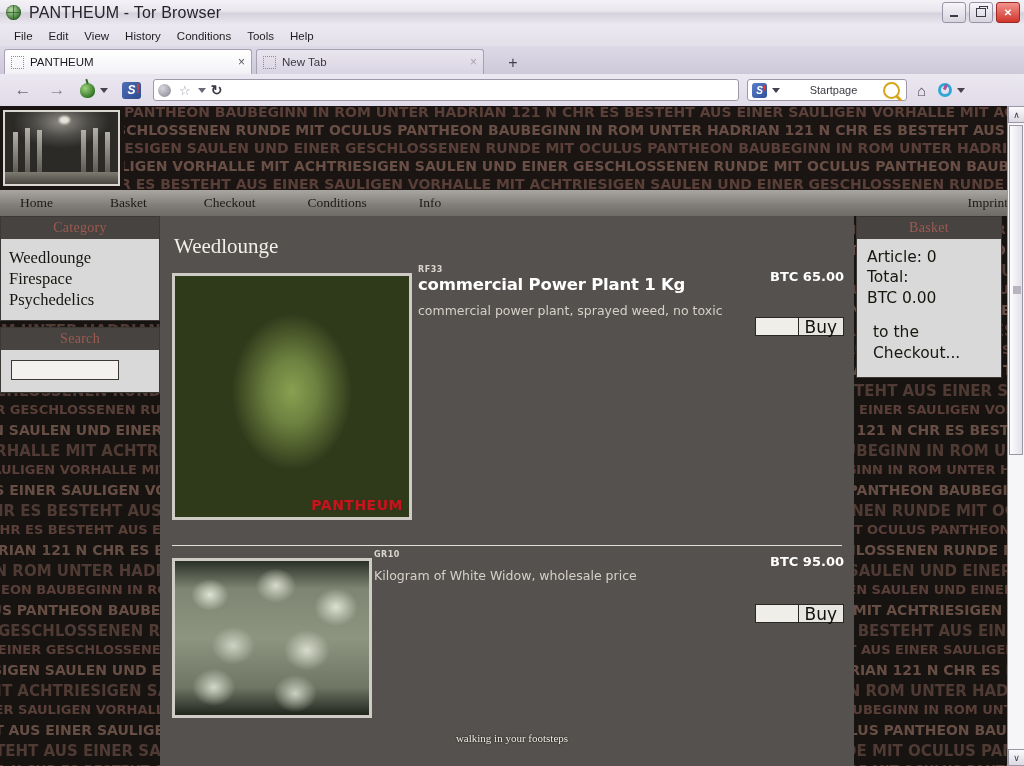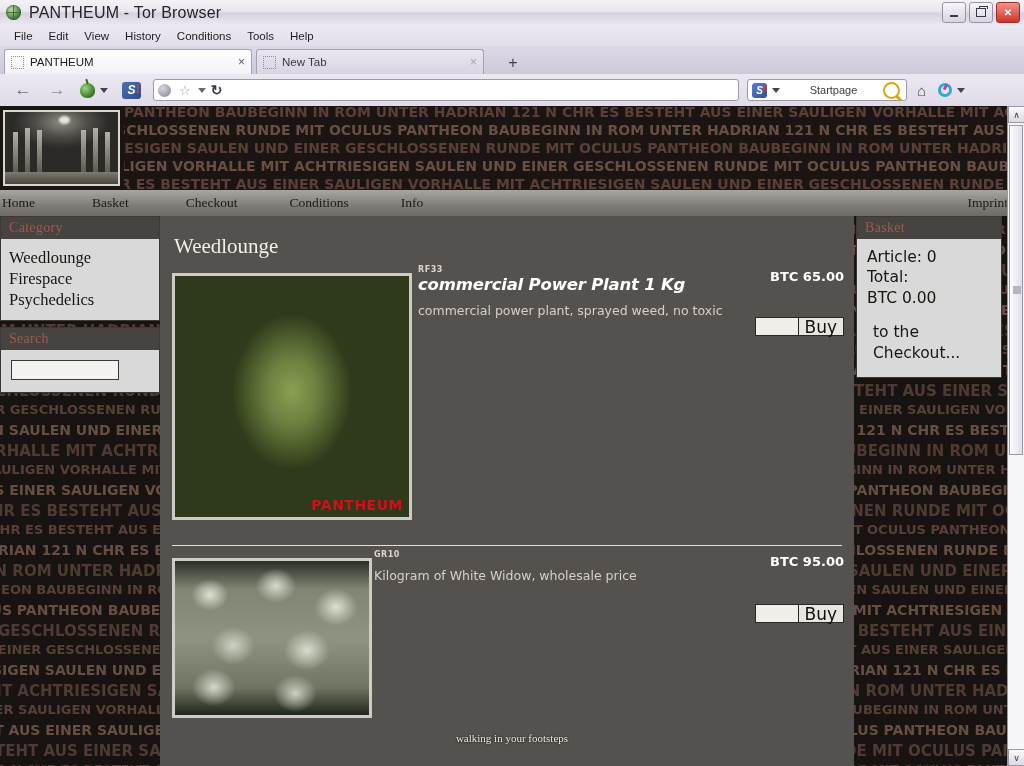--- a/index.html
+++ b/index.html
@@ -190,21 +190,21 @@
   .navlink.imprint{margin-left:auto;margin-right:14px;}
 
   
   .cols{position:absolute;left:0;top:110px;width:1024px;height:550px;}
 
   
   .leftcol{position:absolute;left:0;top:0;width:160px;}
   .panel{background:#d9d9d9;margin:0 0 6px 0;border:1px solid #3b3836;box-sizing:border-box;}
   .panel-h{
     background:#474340;color:#9c5a50;font-family:"Liberation Serif",serif;
-    font-size:14px;padding:3px 8px;font-weight:normal;letter-spacing:.3px;
+    font-size:14px;padding:3px 8px;font-weight:normal;letter-spacing:.3px;text-align:center;
   }
   .panel-b{padding:8px 8px 10px 8px;}
   .catlink{
     display:block;font-family:"Liberation Serif",serif;font-size:16.5px;color:#16150f;
     line-height:1.28;white-space:nowrap;
   }
   .searchfield{
     width:108px;height:20px;background:#f4f2ee;border:1px solid #3b3836;box-sizing:border-box;
     margin:2px 0 4px 0;
   }
@@ -249,21 +249,21 @@
       radial-gradient(ellipse 30px 26px at 62% 86%,#cbd0c0,rgba(176,182,166,0) 72%),
       linear-gradient(to bottom,#2b3026 0%,#7e8572 18%,#8d9480 50%,#6f7664 82%,#21261d 100%);
   }
   .pinfo{position:absolute;left:258px;top:6px;right:10px;}
   .pcode{
     font-size:8px;font-weight:bold;color:#d9d5cd;letter-spacing:.5px;
     font-family:"DejaVu Sans",sans-serif;
   }
   .ptitle{
     font-size:16.5px;font-weight:bold;color:#ffffff;margin-top:1px;
-    font-family:"DejaVu Sans",sans-serif;letter-spacing:-.2px;font-style:italic;
+    font-family:"DejaVu Sans",sans-serif;letter-spacing:-.2px;
   }
   .pdesc{
     font-size:12.5px;color:#d5d1c9;margin-top:9px;
     font-family:"DejaVu Sans",sans-serif;
   }
   .pprice{
     position:absolute;right:0;top:4px;
     font-size:13px;font-weight:bold;color:#ffffff;
     font-family:"DejaVu Sans",sans-serif;white-space:nowrap;
   }
@@ -444,21 +444,21 @@
       <div class="bannertext" id="bannertx">
           <div class="chalkrow" style="top: -2px; left: 0px; font-size: 14px;">PANTHEON BAUBEGINN IN ROM UNTER HADRIAN 121 N CHR ES BESTEHT AUS EINER SAULIGEN VORHALLE MIT ACHTRIESIGEN SAULEN UND EINER </div>
           <div class="chalkrow r2" style="top: 16px; left: -29px; font-size: 14px;">GESCHLOSSENEN RUNDE MIT OCULUS PANTHEON BAUBEGINN IN ROM UNTER HADRIAN 121 N CHR ES BESTEHT AUS EINER SAULIGEN VORHALLE MIT </div>
           <div class="chalkrow" style="top: 34px; left: -58px; font-size: 14px;">ACHTRIESIGEN SAULEN UND EINER GESCHLOSSENEN RUNDE MIT OCULUS PANTHEON BAUBEGINN IN ROM UNTER HADRIAN 121 N CHR ES BESTEHT AUS </div>
           <div class="chalkrow r2" style="top: 52px; left: -87px; font-size: 14px;">EINER SAULIGEN VORHALLE MIT ACHTRIESIGEN SAULEN UND EINER GESCHLOSSENEN RUNDE MIT OCULUS PANTHEON BAUBEGINN IN ROM UNTER HADRIAN 121 N </div>
           <div class="chalkrow" style="top: 70px; left: -26px; font-size: 14px;">CHR ES BESTEHT AUS EINER SAULIGEN VORHALLE MIT ACHTRIESIGEN SAULEN UND EINER GESCHLOSSENEN RUNDE MIT OCULUS PANTHEON BAUBEGINN IN ROM </div>
         </div>
     </div>
 
     <div class="sitenav">
-      <div class="navlink" style="">Home</div>
+      <div class="navlink" style="margin-left:18px;">Home</div>
       <div class="navlink" style="margin-left:53px;">Basket</div>
       <div class="navlink" style="margin-left:53px;">Checkout</div>
       <div class="navlink" style="margin-left:48px;">Conditions</div>
       <div class="navlink" style="margin-left:48px;">Info</div>
       <div class="navlink imprint">Imprint</div>
     </div>
 
     <div class="cols">
 
       <div class="leftcol">

